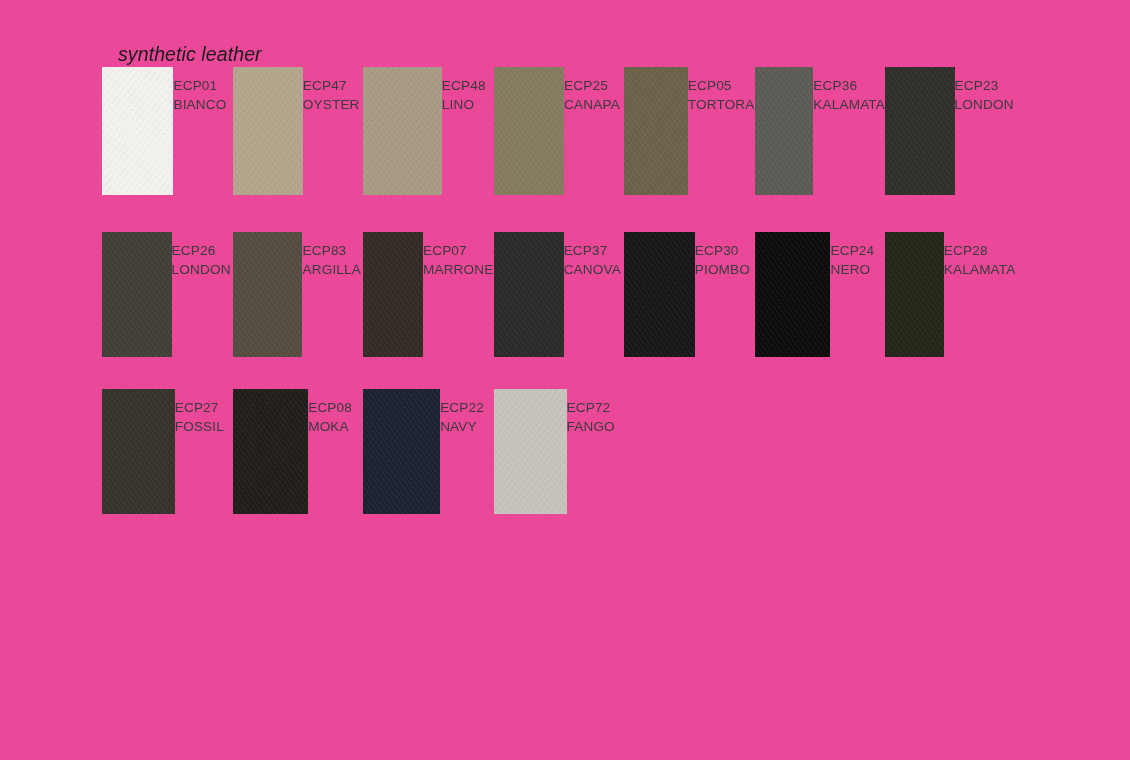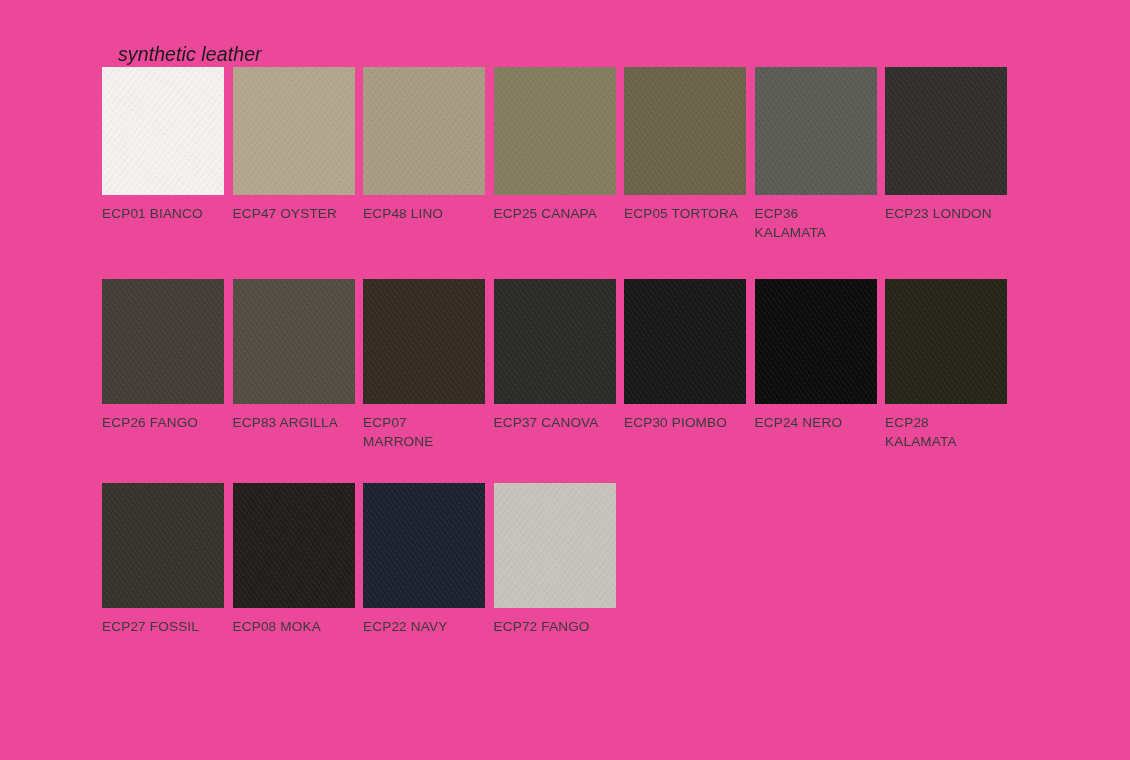--- a/index.html
+++ b/index.html
@@ -42,21 +42,21 @@
   .swatch-row {
     display: flex;
     flex-direction: row;
     align-items: flex-start;
   }
   .swatch-row.row-1 { margin-bottom: 0; }
   .swatch-cell {
     width: 130.5px;
     flex: 0 0 130.5px;
     display: flex;
-    flex-direction: column;
+    flex-direction: row;
     align-items: flex-start;
   }
   .swatch-chip {
     width: 122px;
     height: 128px;
     display: block;
     position: relative;
     overflow: hidden;
   }
   .row-2 .swatch-chip,
@@ -122,21 +122,21 @@
         </div>
         <div class="swatch-cell">
           <div class="swatch-chip" style="background-color: rgb(48, 47, 43);"></div>
           <div class="swatch-label">ECP23 LONDON</div>
         </div>
       </div>
     <div class="row-gap-1"></div>
     <div class="swatch-row row-2">
         <div class="swatch-cell">
           <div class="swatch-chip" style="background-color: rgb(67, 62, 55);"></div>
-          <div class="swatch-label">ECP26 FANGO</div>
+          <div class="swatch-label">ECP26 LONDON</div>
         </div>
         <div class="swatch-cell">
           <div class="swatch-chip" style="background-color: rgb(84, 76, 65);"></div>
           <div class="swatch-label">ECP83 ARGILLA</div>
         </div>
         <div class="swatch-cell">
           <div class="swatch-chip" style="background-color: rgb(52, 43, 36);"></div>
           <div class="swatch-label">ECP07
 MARRONE</div>
         </div>

